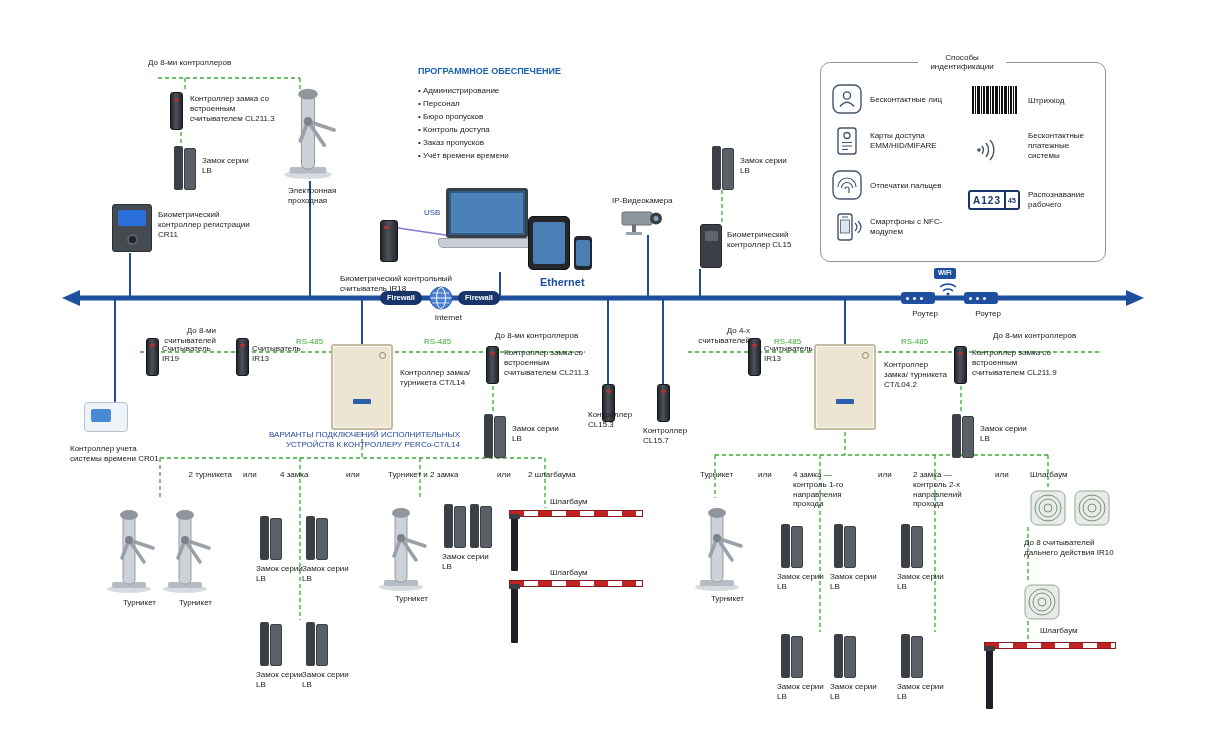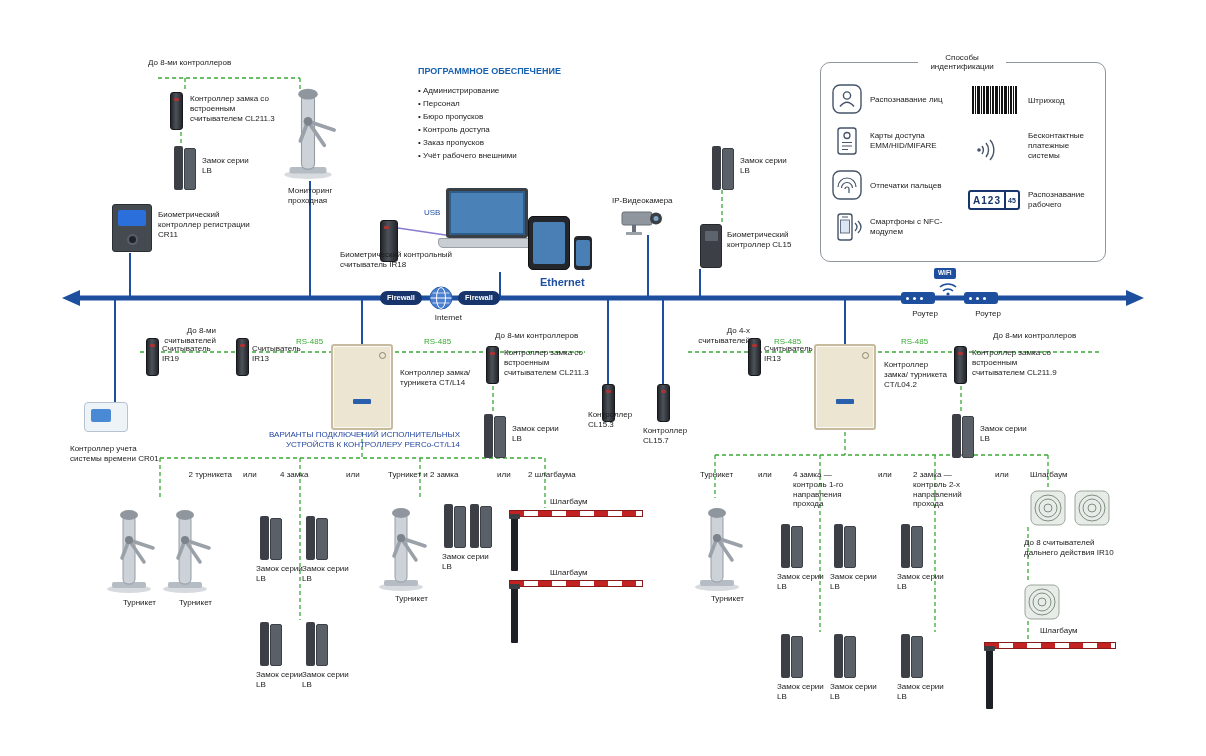--- a/index.html
+++ b/index.html
@@ -123,42 +123,42 @@
     <rect x="12" y="80" width="34" height="6" rx="2" fill="#b6bcc3"></rect>
     <rect x="23" y="13" width="12" height="69" rx="5" fill="#cdd2d8" stroke="#959ca4"></rect>
     <ellipse cx="29" cy="13" rx="9" ry="5" fill="#8f969e"></ellipse>
     <g stroke="#9aa1a9" stroke-width="3.5" stroke-linecap="round">
       <line x1="29" y1="38" x2="53" y2="46"></line>
         <line x1="29" y1="38" x2="44" y2="60"></line>
         <line x1="29" y1="38" x2="22" y2="56"></line>
     </g>
     <circle cx="29" cy="38" r="4" fill="#7c838b"></circle>
   </svg>
-  <div class="lbl" style="left:288px;top:186px;width:80px">Мониторинг проходная</div>
+  <div class="lbl" style="left:288px;top:186px;width:80px">Электронная проходная</div>
 
   <div class="dev cr11" style="left:112px;top:204px"></div>
   <div class="lbl" style="left:158px;top:210px;width:92px">Биометрический контроллер регистрации CR11</div>
 
   <div class="swtitle" style="left:418px;top:66px">ПРОГРАММНОЕ ОБЕСПЕЧЕНИЕ</div>
   <ul class="swlist" style="left:418px;top:84px;width:118px">
     <li>Администрирование</li>
     <li>Персонал</li>
     <li>Бюро пропусков</li>
     <li>Контроль доступа</li>
     <li>Заказ пропусков</li>
-    <li>Учёт рабочего внешними</li>
+    <li>Учёт времени времени</li>
   </ul>
 
   <div class="lbl navy" style="left:424px;top:208px">USB</div>
   <div class="dev lapscreen" style="left:446px;top:188px"></div>
   <div class="dev lapbase" style="left:438px;top:238px"></div>
   <div class="dev tablet" style="left:528px;top:216px"></div>
   <div class="dev phone" style="left:574px;top:236px"></div>
   <div class="dev reader reader-lg" style="left:380px;top:220px"></div>
-  <div class="lbl" style="left:340px;top:250px;width:135px">Биометрический контрольный считыватель IR18</div>
+  <div class="lbl" style="left:340px;top:274px;width:135px">Биометрический контрольный считыватель IR18</div>
   <div class="lbl bb navy" style="left:540px;top:276px;font-size:11px">Ethernet</div>
 
   <div class="fw" style="left:380px;top:291px">Firewall</div>
   <div class="fw" style="left:458px;top:291px">Firewall</div>
   <div class="lbl c" style="left:420px;top:313px;width:42px">Internet</div>
   <div class="router" style="left:901px;top:292px"></div>
   <div class="router" style="left:964px;top:292px"></div>
   <div class="lbl c" style="left:898px;top:309px;width:40px">Роутер</div>
   <div class="lbl c" style="left:961px;top:309px;width:40px">Роутер</div>
   <div class="wifibadge" style="left:934px;top:268px">WiFi</div>
@@ -178,21 +178,21 @@
   <div class="lbl" style="left:727px;top:230px;width:80px">Биометрический контроллер CL15</div>
 
   <div class="idpanel" style="left:820px;top:62px;width:286px;height:200px"></div>
   <div class="idtitle" style="left:918px;top:53px;width:88px">Способы индентификации</div>
 
   <svg class="icsvg" style="left:832px;top:84px" width="30" height="30">
     <rect x="1" y="1" width="28" height="28" rx="7" fill="none" stroke="#44546a" stroke-width="1.4"></rect>
     <circle cx="15" cy="11.5" r="3.6" fill="none" stroke="#44546a" stroke-width="1.4"></circle>
     <path d="M8,22.5 q7,-8.5 14,0" fill="none" stroke="#44546a" stroke-width="1.4"></path>
   </svg>
-  <div class="lbl" style="left:870px;top:95px;width:96px">Распознавание лиц</div>
+  <div class="lbl" style="left:870px;top:95px;width:96px">Бесконтактные лиц</div>
 
   <svg class="icsvg" style="left:832px;top:126px" width="30" height="30">
     <rect x="6" y="2" width="18" height="26" rx="2.5" fill="none" stroke="#44546a" stroke-width="1.4"></rect>
     <circle cx="15" cy="9.5" r="3" fill="none" stroke="#44546a" stroke-width="1.3"></circle>
     <line x1="10" y1="16.5" x2="20" y2="16.5" stroke="#44546a"></line>
     <line x1="10" y1="20" x2="20" y2="20" stroke="#44546a"></line>
     <line x1="10" y1="23.5" x2="16" y2="23.5" stroke="#44546a"></line>
   </svg>
   <div class="lbl" style="left:870px;top:131px;width:96px">Карты доступа EMM/HID/MIFARE</div>
 

